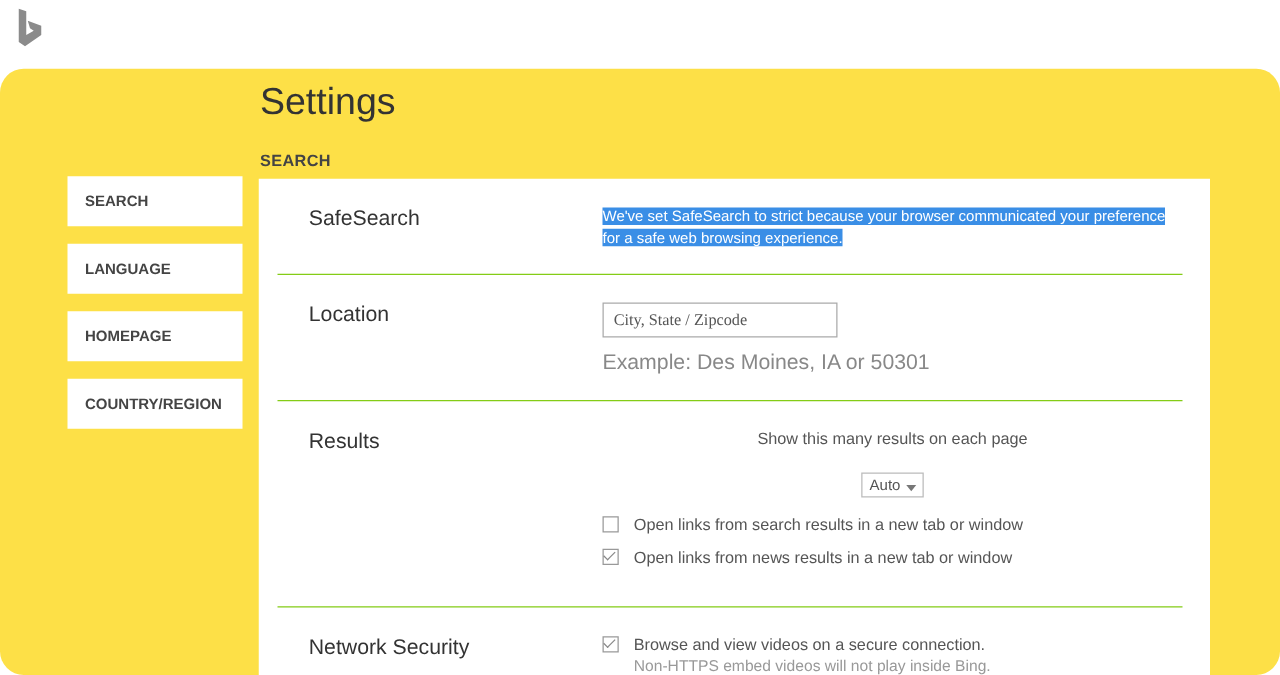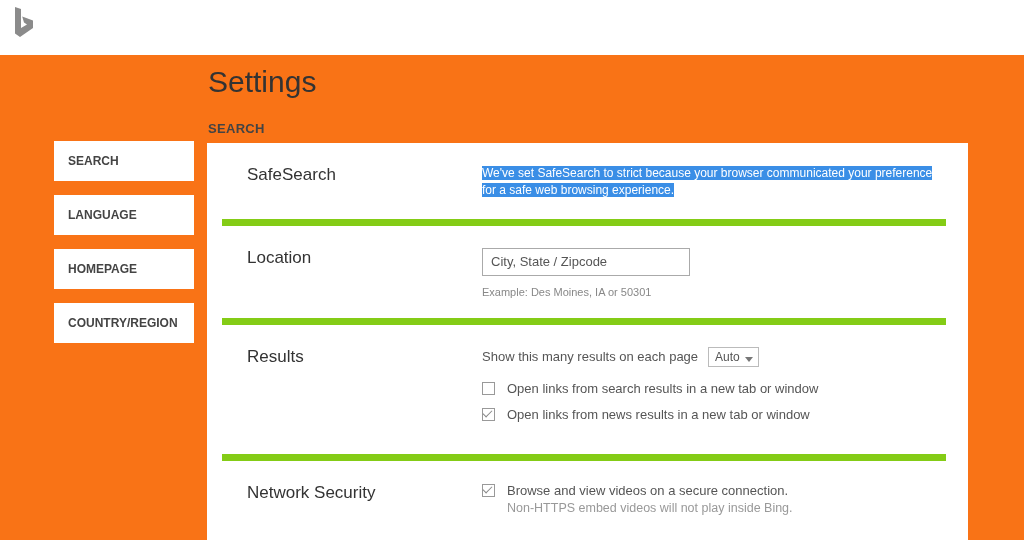--- a/index.html
+++ b/index.html
@@ -1,35 +1,35 @@
 <!DOCTYPE html>
 <html><head>
 <meta charset="utf-8">
 <style>
   * { box-sizing: border-box; margin: 0; padding: 0; }
   html, body { width: 1024px; height: 540px; font-family: "Segoe UI", Arial, sans-serif; background: #fff; color: #333; }
   .topbar { height: 55px; background: #fff; position: relative; }
   .logo { position: absolute; left: 12px; top: 6px; }
-  .body { background: #f97316; position: absolute; top: 55px; left: 0; right: 0; bottom: 0; }
+  .body { background: #fde047; position: absolute; top: 55px; left: 0; right: 0; bottom: 0; border-radius: 19px; }
   .page-title { position: absolute; left: 208px; top: 10px; font-size: 30px; font-weight: 300; color: #333; }
   .section-heading { position: absolute; left: 208px; top: 66px; font-size: 13px; font-weight: 700; color: #444; letter-spacing: .3px; }
   .sidebar { position: absolute; left: 54px; top: 86px; width: 140px; }
   .sidebar-item { background: #fff; color: #444; font-size: 12px; font-weight: 700; padding: 13px 14px; margin-bottom: 14px; cursor: pointer; }
   .panel { position: absolute; left: 207px; top: 88px; width: 761px; background: #fff; padding: 0 22px 20px 15px; }
   .group { display: flex; padding: 22px 0 20px 0; }
-  .group + .group { border-top: 7px solid #84cc16; }
+  .group + .group { border-top: 1px solid #84cc16; }
   .group-left { width: 235px; flex: 0 0 235px; padding-right: 14px; margin-left: 25px; }
   .group-title { font-size: 17px; font-weight: 400; color: #333; margin-bottom: 6px; }
   .group-desc { font-size: 12.5px; color: #888; line-height: 1.35; }
   .group-right { flex: 1; font-size: 13px; color: #555; }
   .highlighted { background: #3a8ee6; color: #fff; display: inline; font-size: 12px; line-height: 1.4; }
-  .text-input { width: 208px; height: 28px; border: 1px solid #aaa; padding: 0 8px; font-size: 13px; color: #333; font-family: Liberation Sans, sans-serif; }
+  .text-input { width: 188px; height: 28px; border: 1px solid #aaa; padding: 0 8px; font-size: 13px; color: #333; font-family: Liberation Serif, serif; }
   .text-input::placeholder { color: #555; }
-  .example { font-size: 11px; color: #888; margin-top: 10px; }
-  .row-inline { display: flex; align-items: center; gap: 10px; margin-bottom: 14px; }
+  .example { font-size: 17px; color: #888; margin-top: 10px; }
+  .row-inline { display: flex; align-items: center; gap: 20px; margin-bottom: 14px; flex-direction: column; }
   .row-label { font-size: 13px; color: #555; }
   .select { border: 1px solid #bbb; height: 20px; padding: 0 18px 0 6px; font-size: 12px; color: #555; background: #fff; position: relative; display: inline-flex; align-items: center; cursor: pointer; }
   .select::after { content: ""; position: absolute; right: 5px; top: 9px; width: 0; height: 0; border-left: 4px solid transparent; border-right: 4px solid transparent; border-top: 5px solid #777; }
   .check-row { display: flex; align-items: flex-start; gap: 12px; margin-bottom: 10px; font-size: 13px; color: #555; line-height: 1.3; }
   .sub-desc { font-size: 12.5px; color: #999; }
   .checkbox { width: 13px; height: 13px; border: 1px solid #999; display: inline-block; flex: 0 0 13px; position: relative; margin-top: 1px; cursor: pointer; background:#fff; }
   .checkbox.checked::after { content: ""; position: absolute; left: 2px; top: -1px; width: 4px; height: 8px; border: solid #888; border-width: 0 1.5px 1.5px 0; transform: rotate(45deg); }
 </style>
 </head>
 <body>

